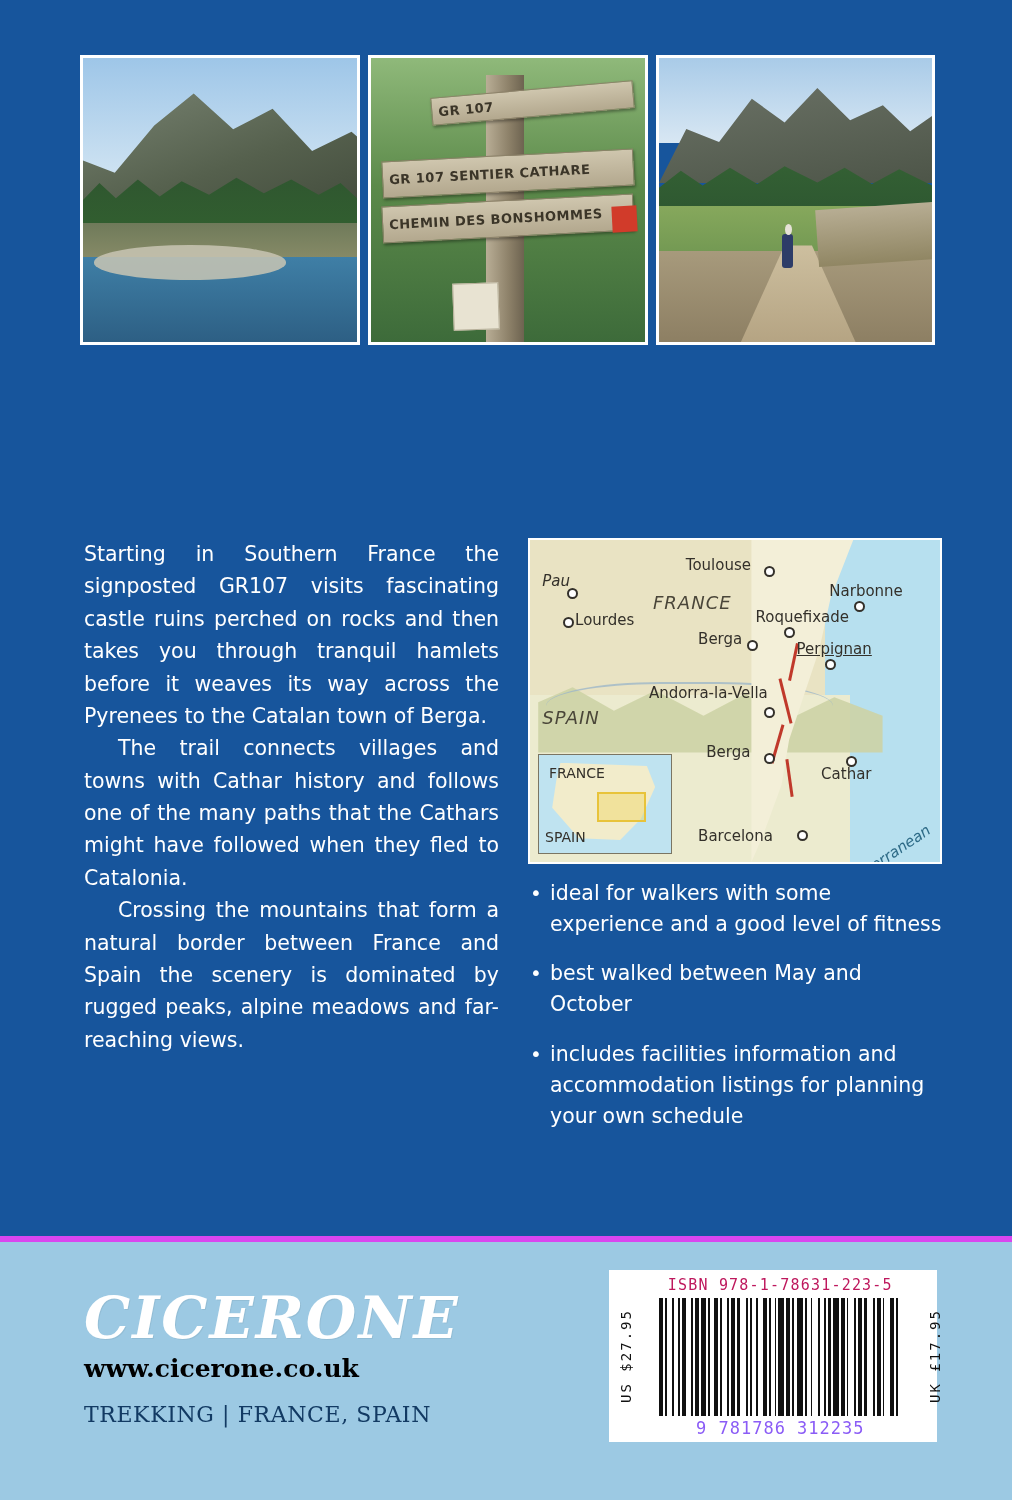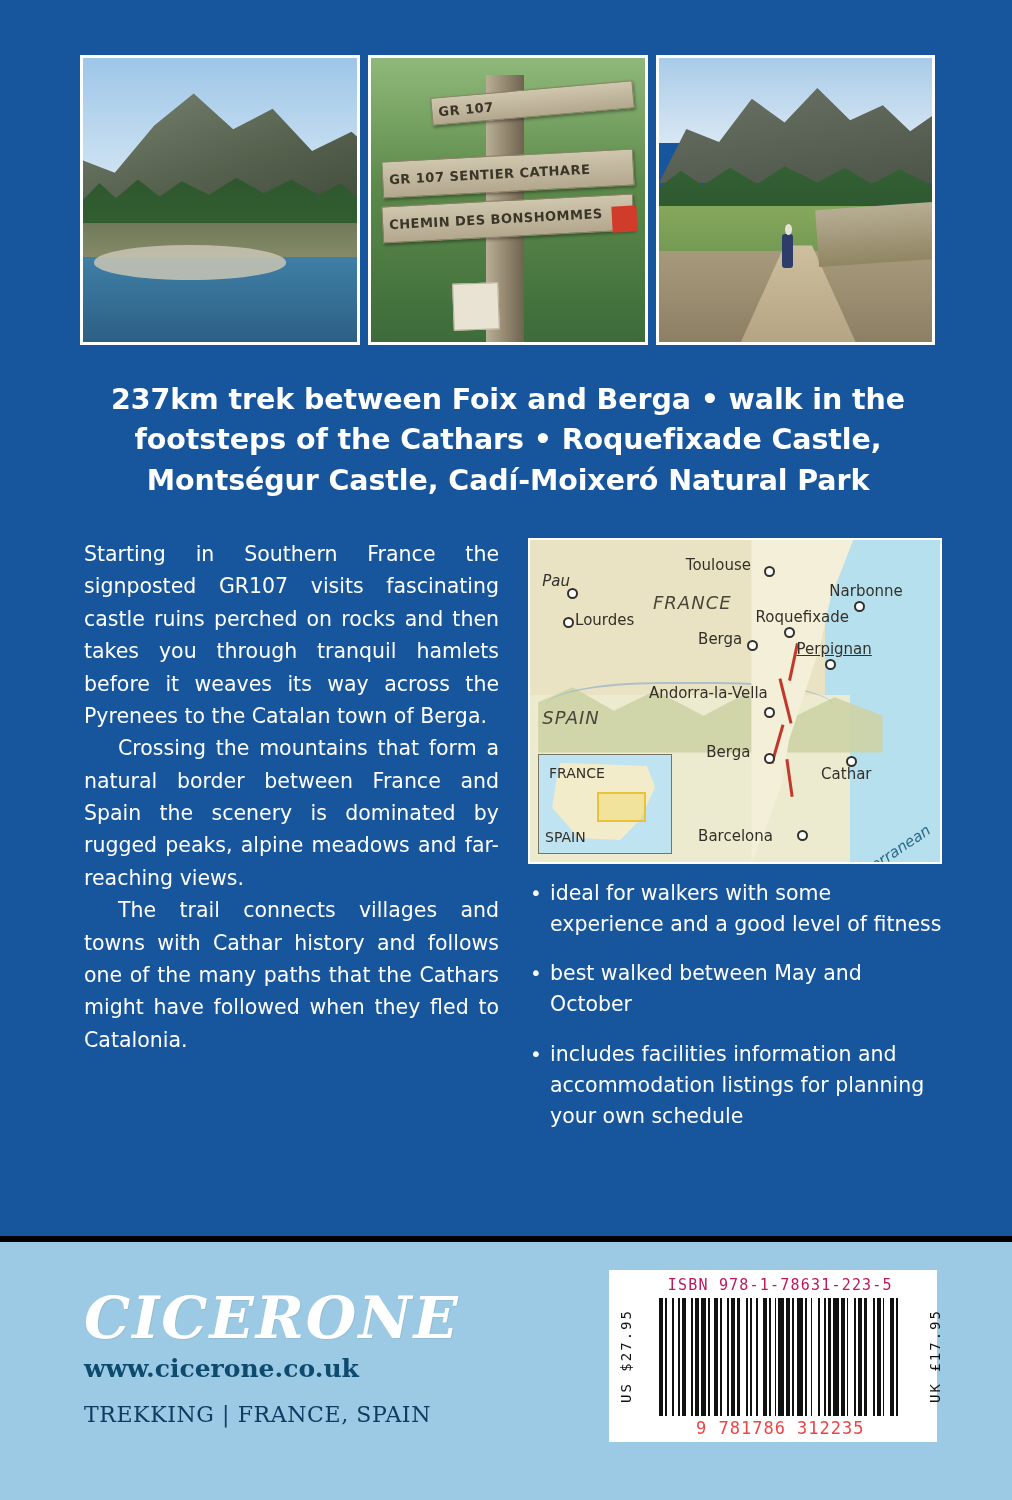--- a/index.html
+++ b/index.html
@@ -300,42 +300,42 @@
   }
 
   
   .footer {
     position: absolute;
     left: 0;
     bottom: 0;
     width: 1012px;
     height: 258px;
     background: #9cc9e3;
-    border-top: 6px solid #000000;
+    border-top: 6px solid #d946ef;
   }
   .logo {
     position: absolute;
     left: 84px;
     top: 42px;
     font-family: "DejaVu Serif", serif;
     font-weight: bold;
     font-style: italic;
     font-size: 58px;
     letter-spacing: 2px;
     color: #ffffff;
     text-shadow: 1px 1px 0 rgba(0,0,0,.06);
   }
   .site {
     position: absolute;
     left: 84px;
     top: 112px;
     font-family: "DejaVu Serif", serif;
     font-weight: bold;
     font-size: 25px;
-    color: #0c4a6e;
+    color: #000000;
   }
   .cats {
     position: absolute;
     left: 84px;
     top: 160px;
     font-family: "DejaVu Serif", serif;
     font-size: 22px;
     color: #123a63;
     letter-spacing: .6px;
   }
@@ -387,21 +387,21 @@
   .bars i {
     display: block;
     background: #111;
     height: 100%;
   }
   .barnum {
     text-align: center;
     font-family: "DejaVu Sans Mono", monospace;
     font-size: 17px;
     letter-spacing: 1px;
-    color: #ef4444;
+    color: #8b5cf6;
     margin-top: 2px;
   }
 </style>
 </head>
 <body>
 
 <div class="cover">
 
   <div class="photo-strip">
     <div class="photo p1">
@@ -429,26 +429,25 @@
       <div class="p3-forest"></div>
       <div class="p3-field"></div>
       <div class="p3-ground"></div>
       <div class="p3-path"></div>
       <div class="p3-wall"></div>
       <div class="p3-walker-body"></div>
       <div class="p3-walker-head"></div>
     </div>
   </div>
 
-  <div class="strapline">237km trek between Foix and Berga • walk in the footsteps of the Cathars • Roquefixade Castle, Montségur Castle, Cadí-Moixeró Natural Park</div>
 
   <div class="body-copy">
     <p>Starting in Southern France the signposted GR107 visits fascinating castle ruins perched on rocks and then takes you through tranquil hamlets before it weaves its way across the Pyrenees to the Catalan town of Berga.</p>
+    <p>The trail connects villages and towns with Cathar history and follows one of the many paths that the Cathars might have followed when they fled to Catalonia.</p>
     <p>Crossing the mountains that form a natural border between France and Spain the scenery is dominated by rugged peaks, alpine meadows and far-reaching views.</p>
-    <p>The trail connects villages and towns with Cathar history and follows one of the many paths that the Cathars might have followed when they fled to Catalonia.</p>
   </div>
 
   <div class="map-box">
     <div class="map-sea"></div>
     <div class="map-land-fr"></div>
     <div class="map-land-es"></div>
     <div class="map-mtn"></div>
     <div class="map-river"></div>
     <div class="map-coast"></div>
 

